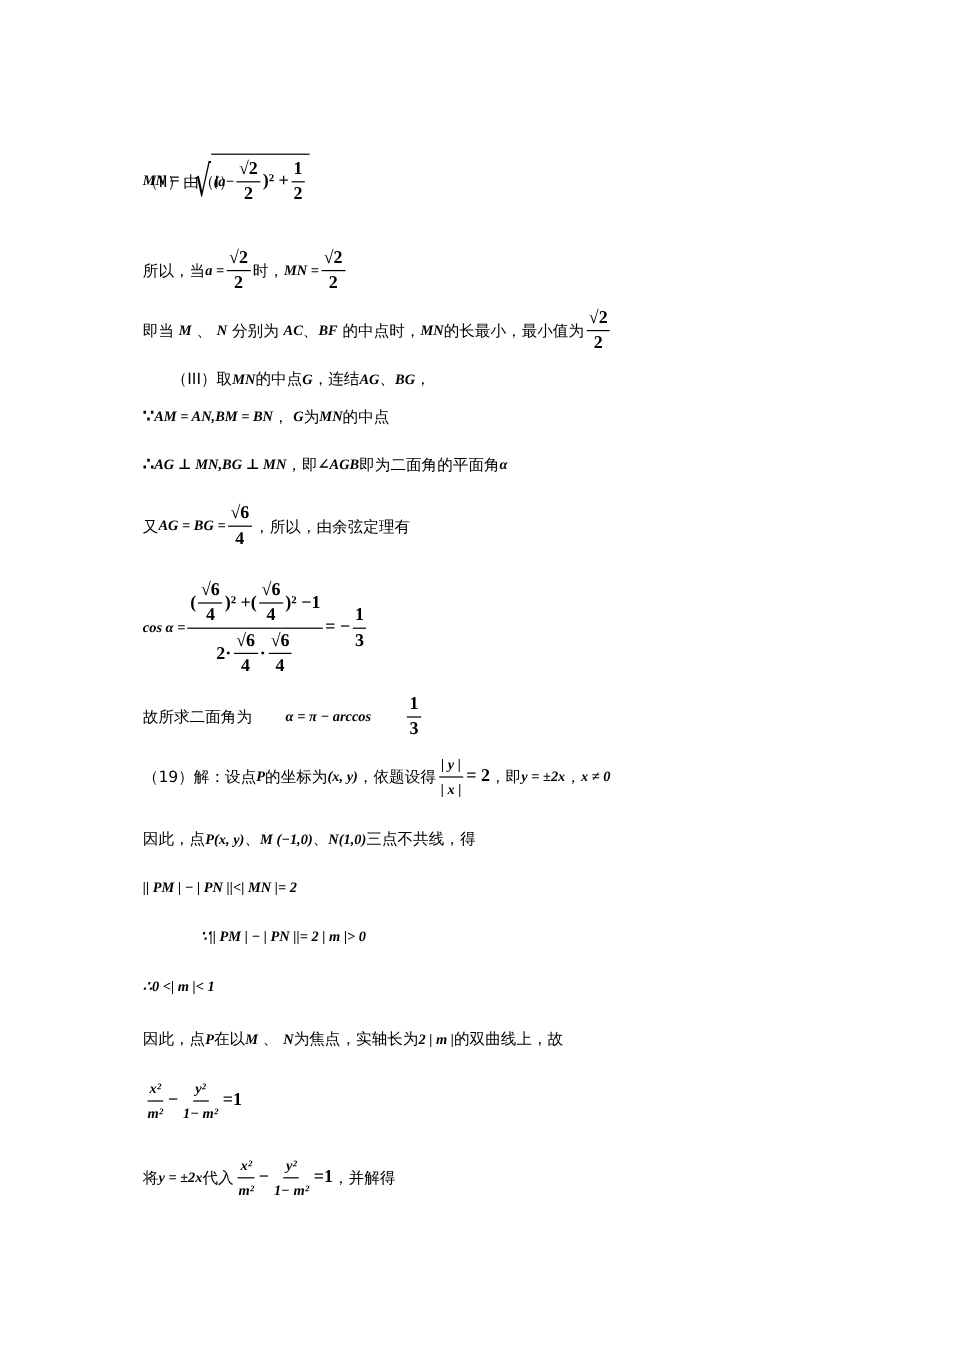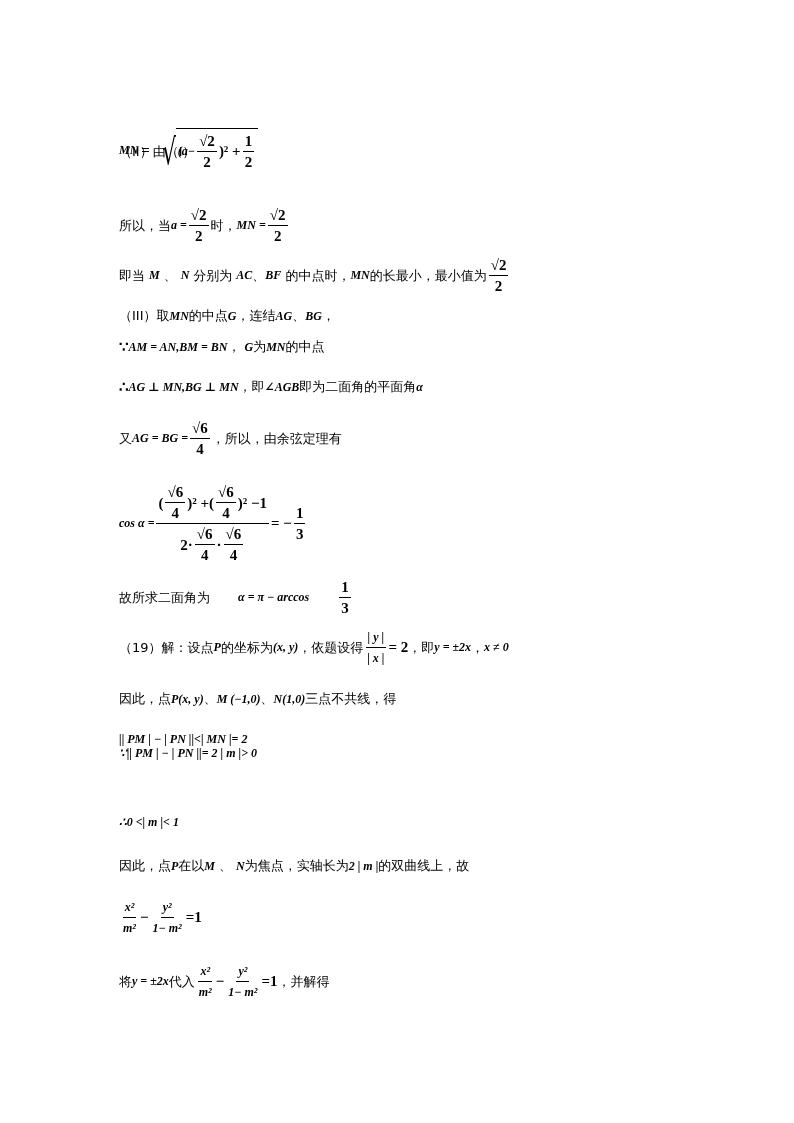--- a/index.html
+++ b/index.html
@@ -76,21 +76,21 @@
     <span class="sp"></span>
   <span class="cn">的中点时，</span>
   <span class="m">MN</span>
   <span class="cn">的长最小，最小值为</span>
   <span class="frac mn">
     <span class="num">√2</span>
     <span class="den">2</span>
   </span>
 </div>
 
-<div class="line" style="top:307px;">
+<div class="line" style="top:307px;margin-left:24px;">
   <span class="cn">（III）取</span>
   <span class="m">MN</span>
   <span class="cn">的中点</span>
   <span class="m">G</span>
   <span class="cn">，连结</span>
   <span class="m">AG</span>
   <span class="cn">、</span>
   <span class="m">BG</span>
   <span class="cn">，</span>
 </div>
@@ -191,21 +191,21 @@
   <span class="m">M (−1,0)</span>
   <span class="cn">、</span>
   <span class="m">N(1,0)</span>
   <span class="cn">三点不共线，得</span>
 </div>
 
 <div class="line" style="top:732px;align-items:center;">
   <span class="m">|| PM | − | PN ||&lt;| MN |= 2</span>
 </div>
 
-<div class="line" style="top:746px;">
+<div class="line" style="top:773px;margin-left:48px;">
   <span class="m">∵|| PM | − | PN ||= 2 | m |&gt; 0</span>
 </div>
 
 <div class="line" style="top:815px;">
   <span class="m">∴0 &lt;| m |&lt; 1</span>
 </div>
 
 <div class="line" style="top:857px;">
   <span class="cn">因此，点</span>
   <span class="m">P</span>

